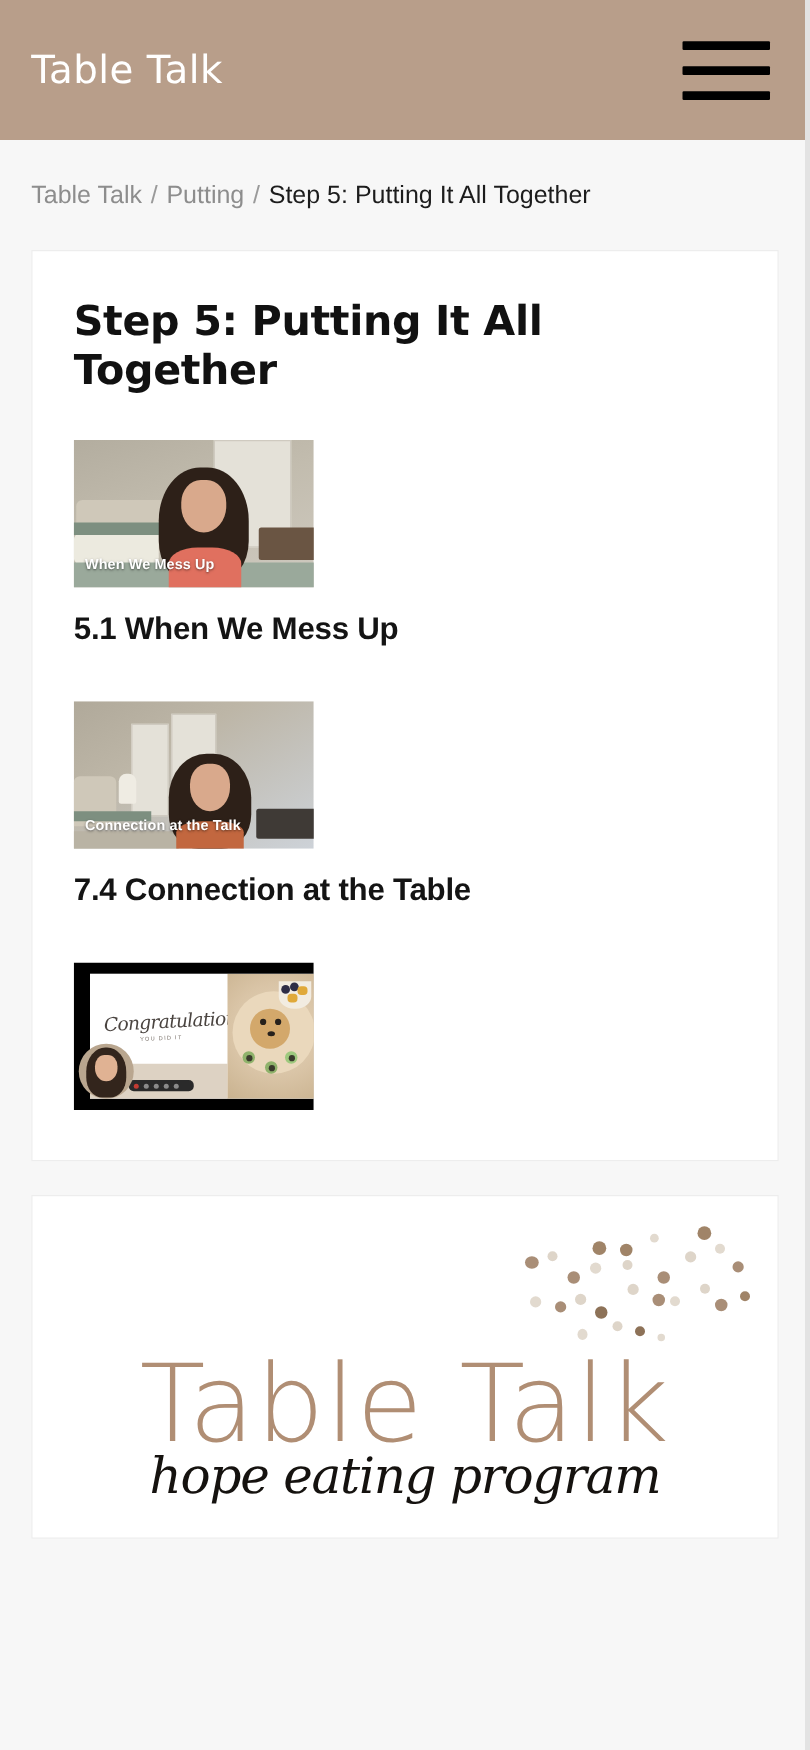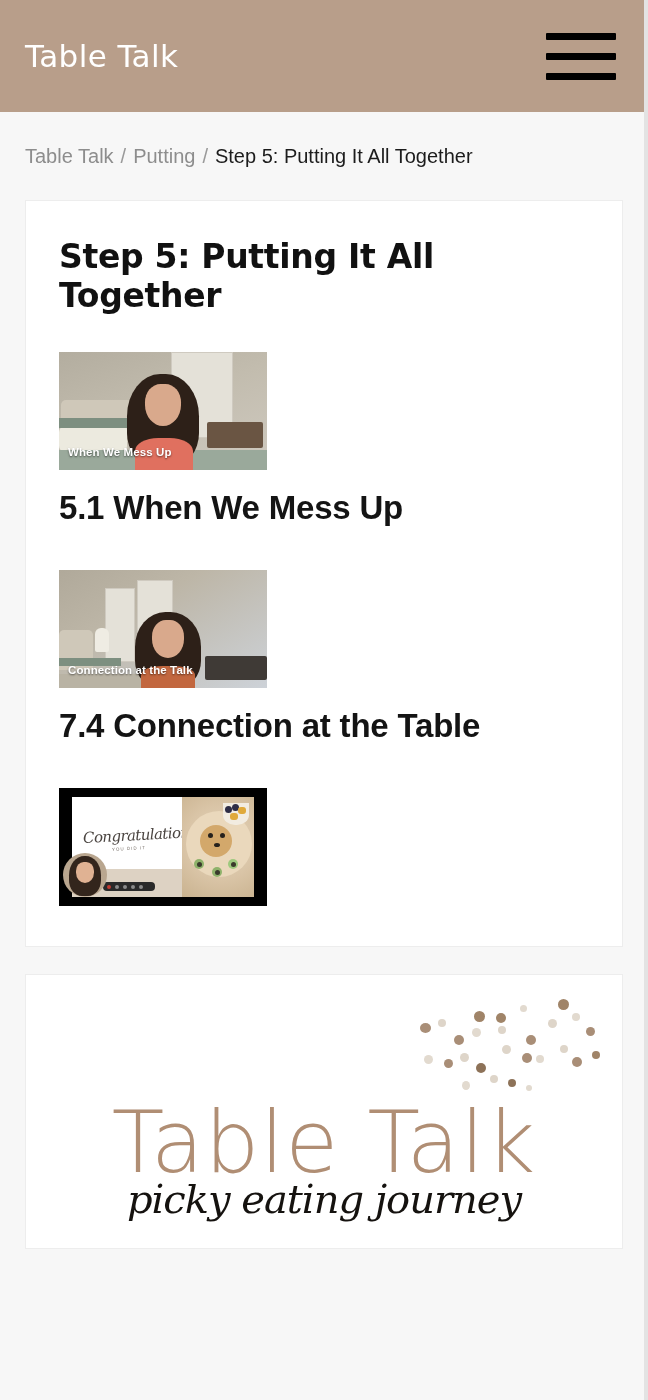--- a/index.html
+++ b/index.html
@@ -70,37 +70,37 @@
     color: #111111;
     letter-spacing: -.3px;
     font-family: "DejaVu Sans", sans-serif;
     margin-bottom: 37px;
   }
 
   .lesson { margin-bottom: 43px; }
   .lesson:last-child { margin-bottom: 0; }
 
   .lesson-title {
-    font-size: 33px;
+    font-size: 25px;
     font-weight: 700;
     color: #141414;
     margin-top: 19px;
     letter-spacing: -.2px;
   }
   .lesson-desc {
     font-size: 20px;
     color: #808080;
     line-height: 1.95;
     margin-top: 14px;
   }
 
   
   .thumb {
     position: relative;
-    width: 208px;
+    width: 192px;
     height: 118px;
     overflow: hidden;
     cursor: pointer;
   }
   .thumb-caption {
     position: absolute;
     left: 9px;
     bottom: 12px;
     color: #ffffff;
     font-size: 11.5px;
@@ -459,17 +459,17 @@
     <span style="left:146px;top:52px;width:8px;height:8px;background:#ded5c9;"></span>
     <span style="left:158px;top:64px;width:10px;height:10px;background:#a98e77;"></span>
     <span style="left:178px;top:58px;width:8px;height:8px;background:#a08468;"></span>
     <span style="left:48px;top:88px;width:8px;height:9px;background:#e2dacf;"></span>
     <span style="left:76px;top:82px;width:8px;height:8px;background:#ded5c9;"></span>
     <span style="left:94px;top:86px;width:8px;height:8px;background:#8d7258;"></span>
     <span style="left:112px;top:92px;width:6px;height:6px;background:#e2dacf;"></span>
   </div>
   <div class="logo-wrap">
     <div class="logo-main">Table Talk</div>
-    <div class="logo-sub">picky eating journey</div>
+    <div class="logo-sub">hope eating program</div>
   </div>
 </section>
 
 <div class="edge-scroll"></div>
 
 </body></html>

